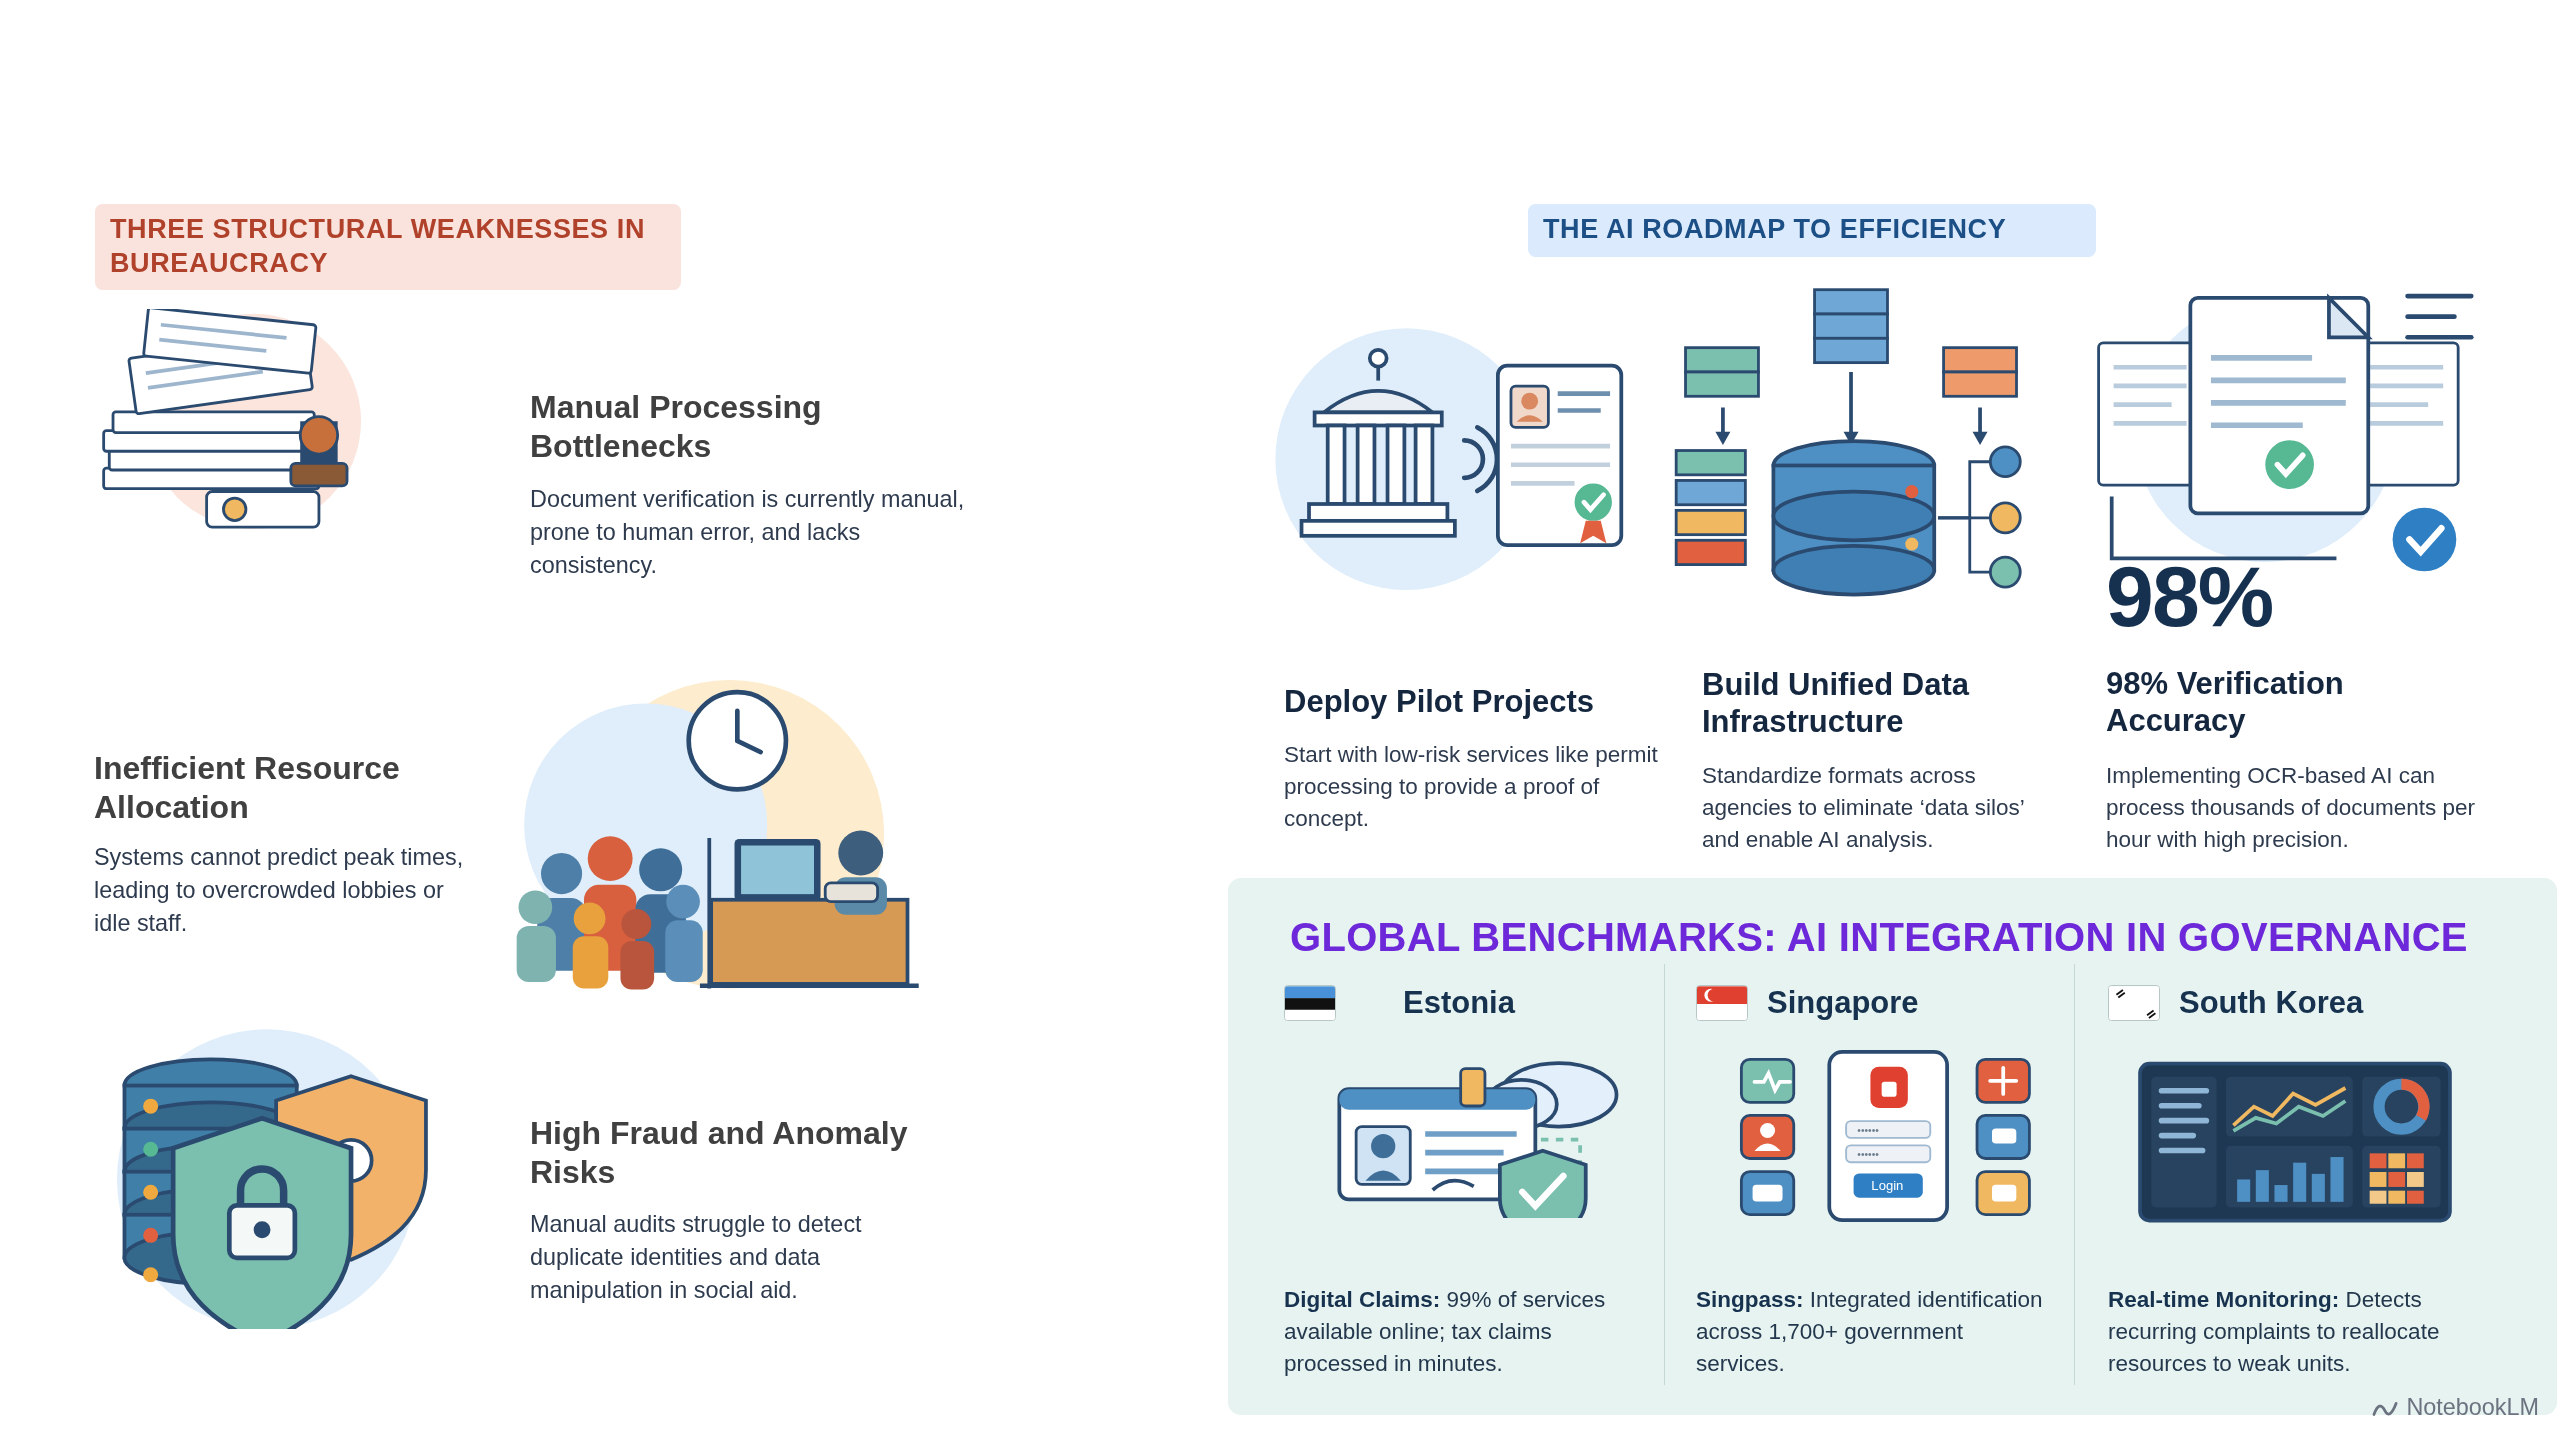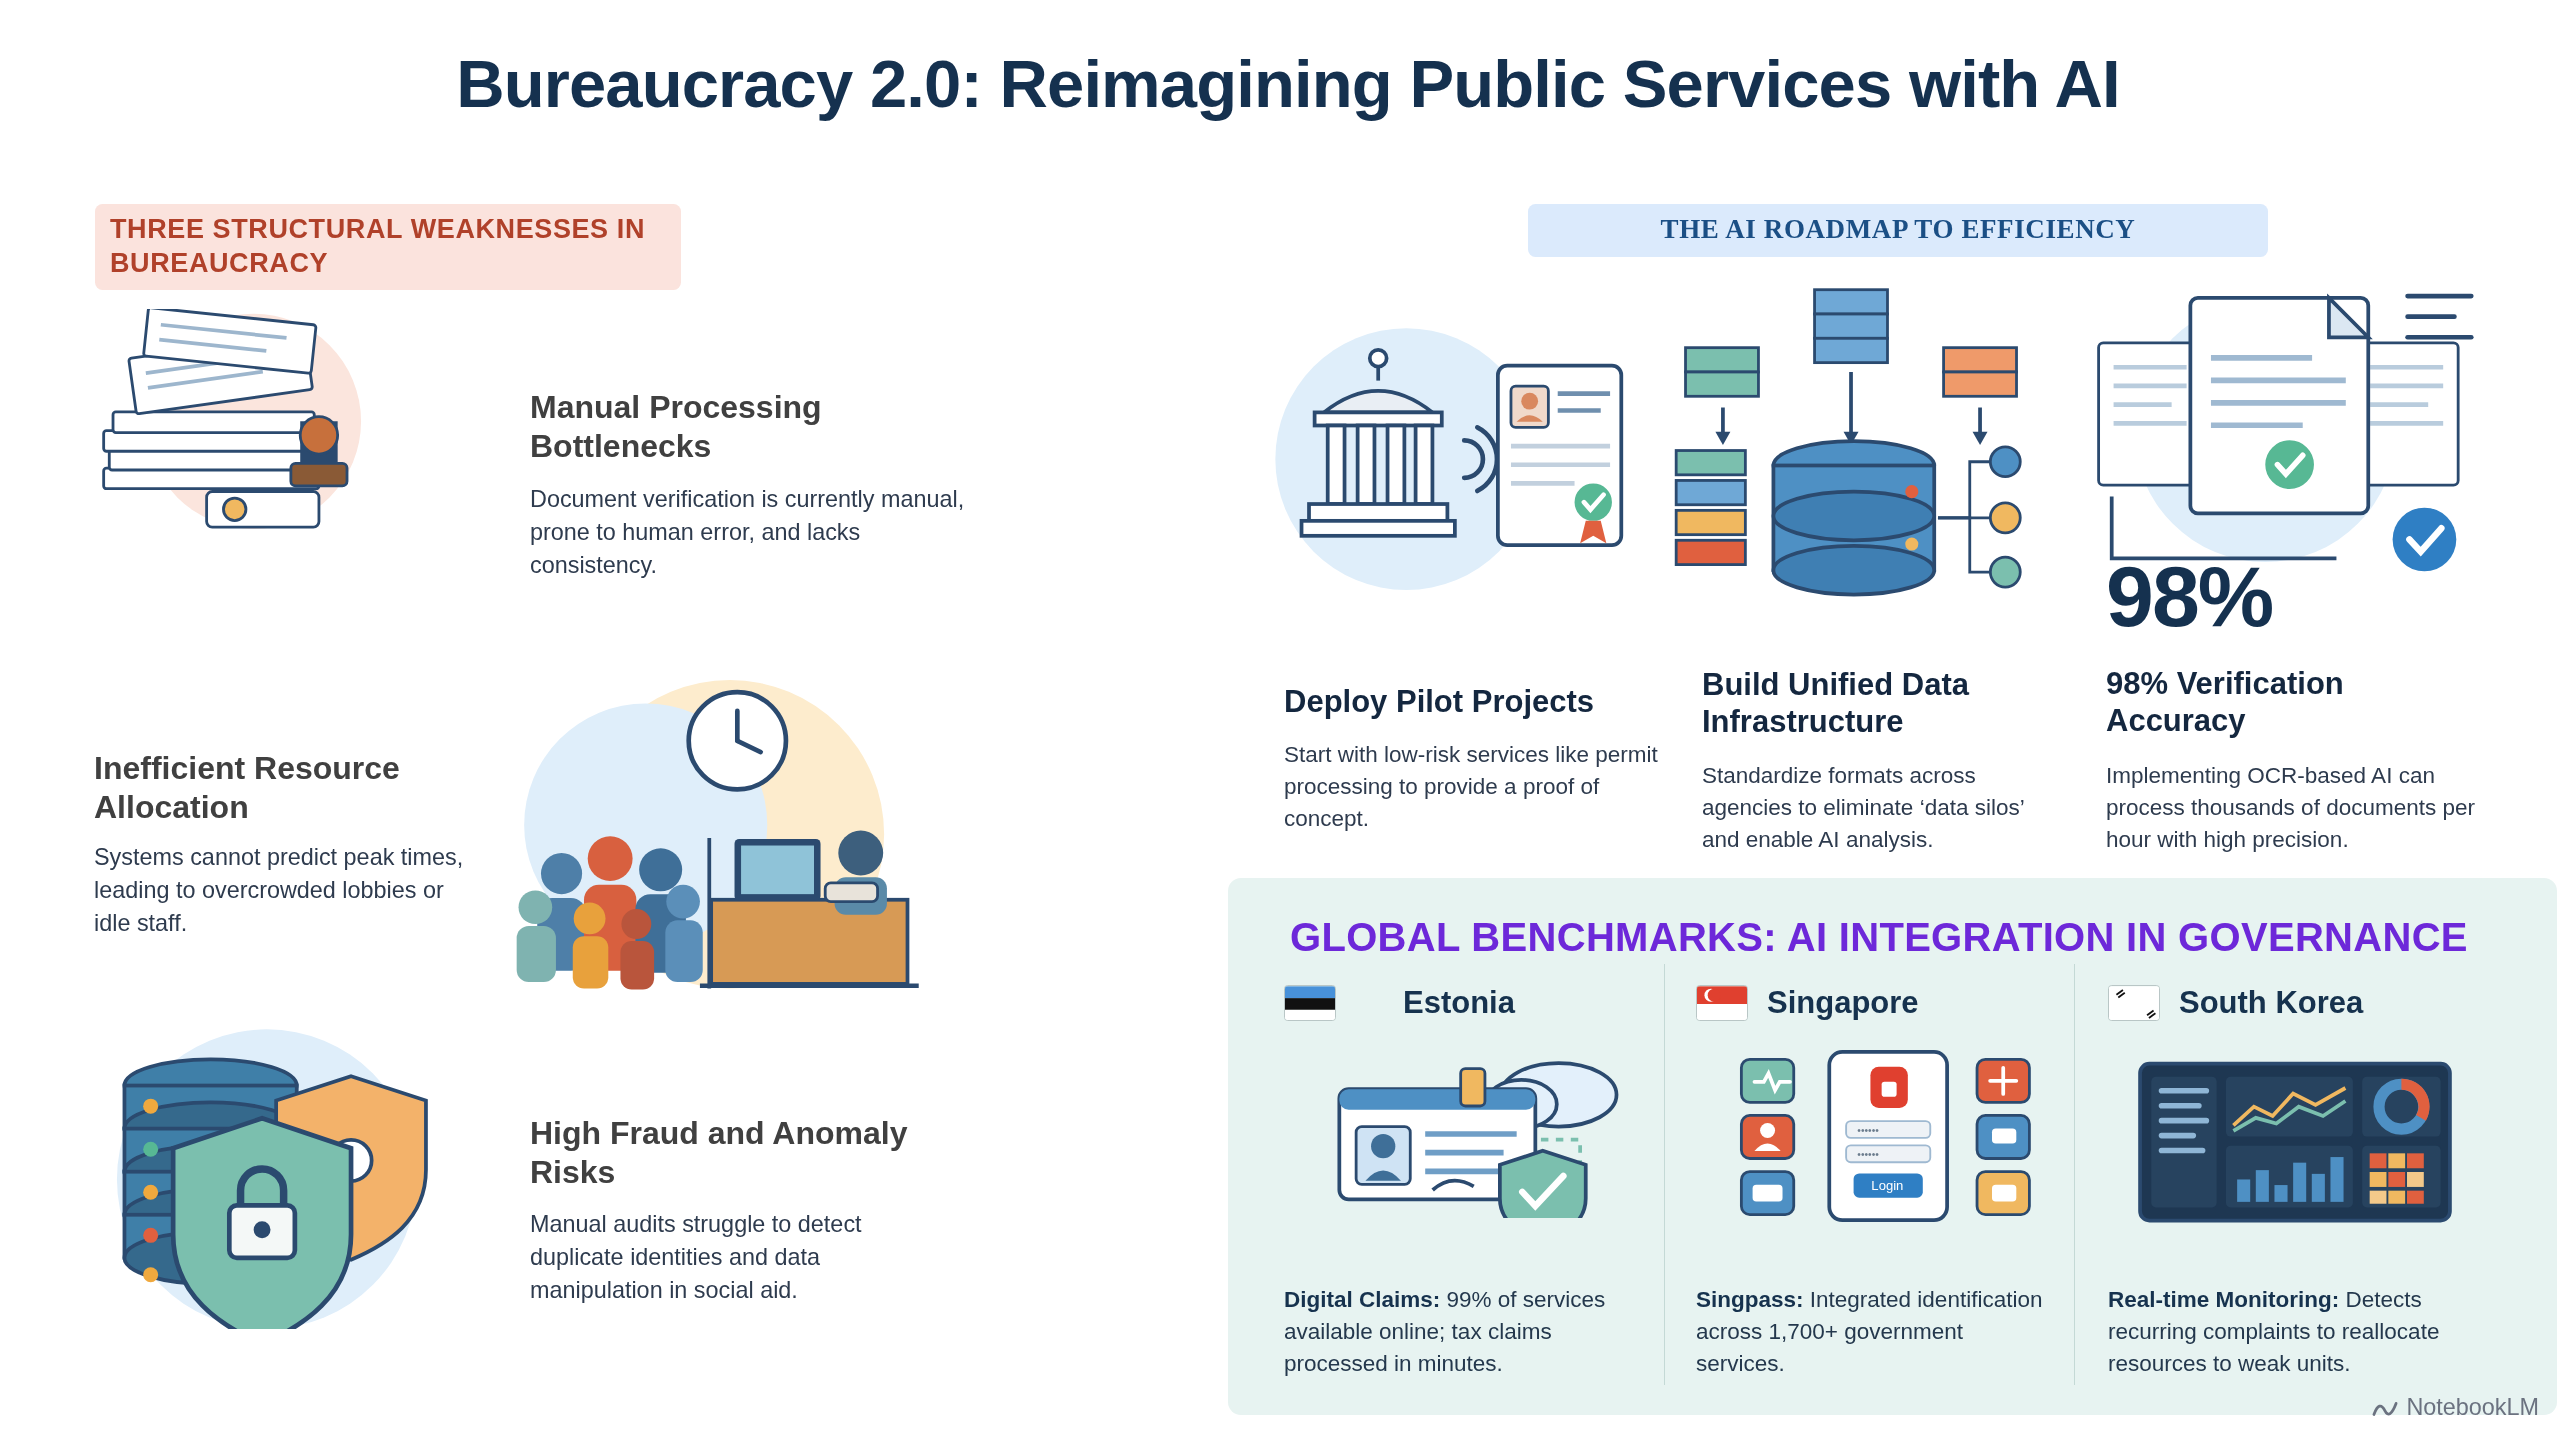--- a/index.html
+++ b/index.html
@@ -20,21 +20,21 @@
     color: #15314f;
   }
 
   
   .badge {
     position: absolute;
     font-size: 27px; font-weight: bold; letter-spacing: 0.6px;
     padding: 9.4px 15px; border-radius: 7.5px; line-height: 1.25;
   }
   .badge-left { left: 95px; top: 204px; width: 586px; background: #fbe3dd; color: #b0412a; }
-  .badge-right { left: 1528px; top: 204px; width: 740px; background: #dbeafc; color: #1b4f85; text-align: center; font-family: Liberation Serif, serif; }
+  .badge-right { left: 1528px; top: 204px; width: 568px; background: #dbeafc; color: #1b4f85; text-align: left; }
 
   
   .lw-title { position: absolute; font-size: 32px; font-weight: bold; color: #404040; line-height: 1.22; }
   .lw-body  { position: absolute; font-size: 23.4px; color: #2e3b4e; line-height: 1.42; }
 
   
   .rm-title { position: absolute; font-size: 31px; font-weight: bold; color: #14273f; line-height: 1.2; }
   .rm-body  { position: absolute; font-size: 22.5px; color: #2e3b4e; line-height: 1.42; }
 
   
@@ -58,21 +58,20 @@
   }
 
   svg { display: block; }
   .abs { position: absolute; }
 </style>
 </head>
 <body>
 
 <div class="page">
 
-  <div class="title">Bureaucracy 2.0: Reimagining Public Services with AI</div>
 
   <div class="badge badge-left">THREE STRUCTURAL WEAKNESSES IN BUREAUCRACY</div>
 
   <div class="badge badge-right">THE AI ROADMAP TO EFFICIENCY</div>
 
   <div class="abs" style="left:66px; top:309px;">
     <svg width="431" height="234" viewBox="0 0 460 250">
       <circle cx="200" cy="120" r="115" fill="#fbe5dd"></circle>
       <g stroke="#2b4a6f" stroke-width="3" fill="#ffffff">
         <rect x="40" y="170" width="230" height="22" rx="3"></rect>

